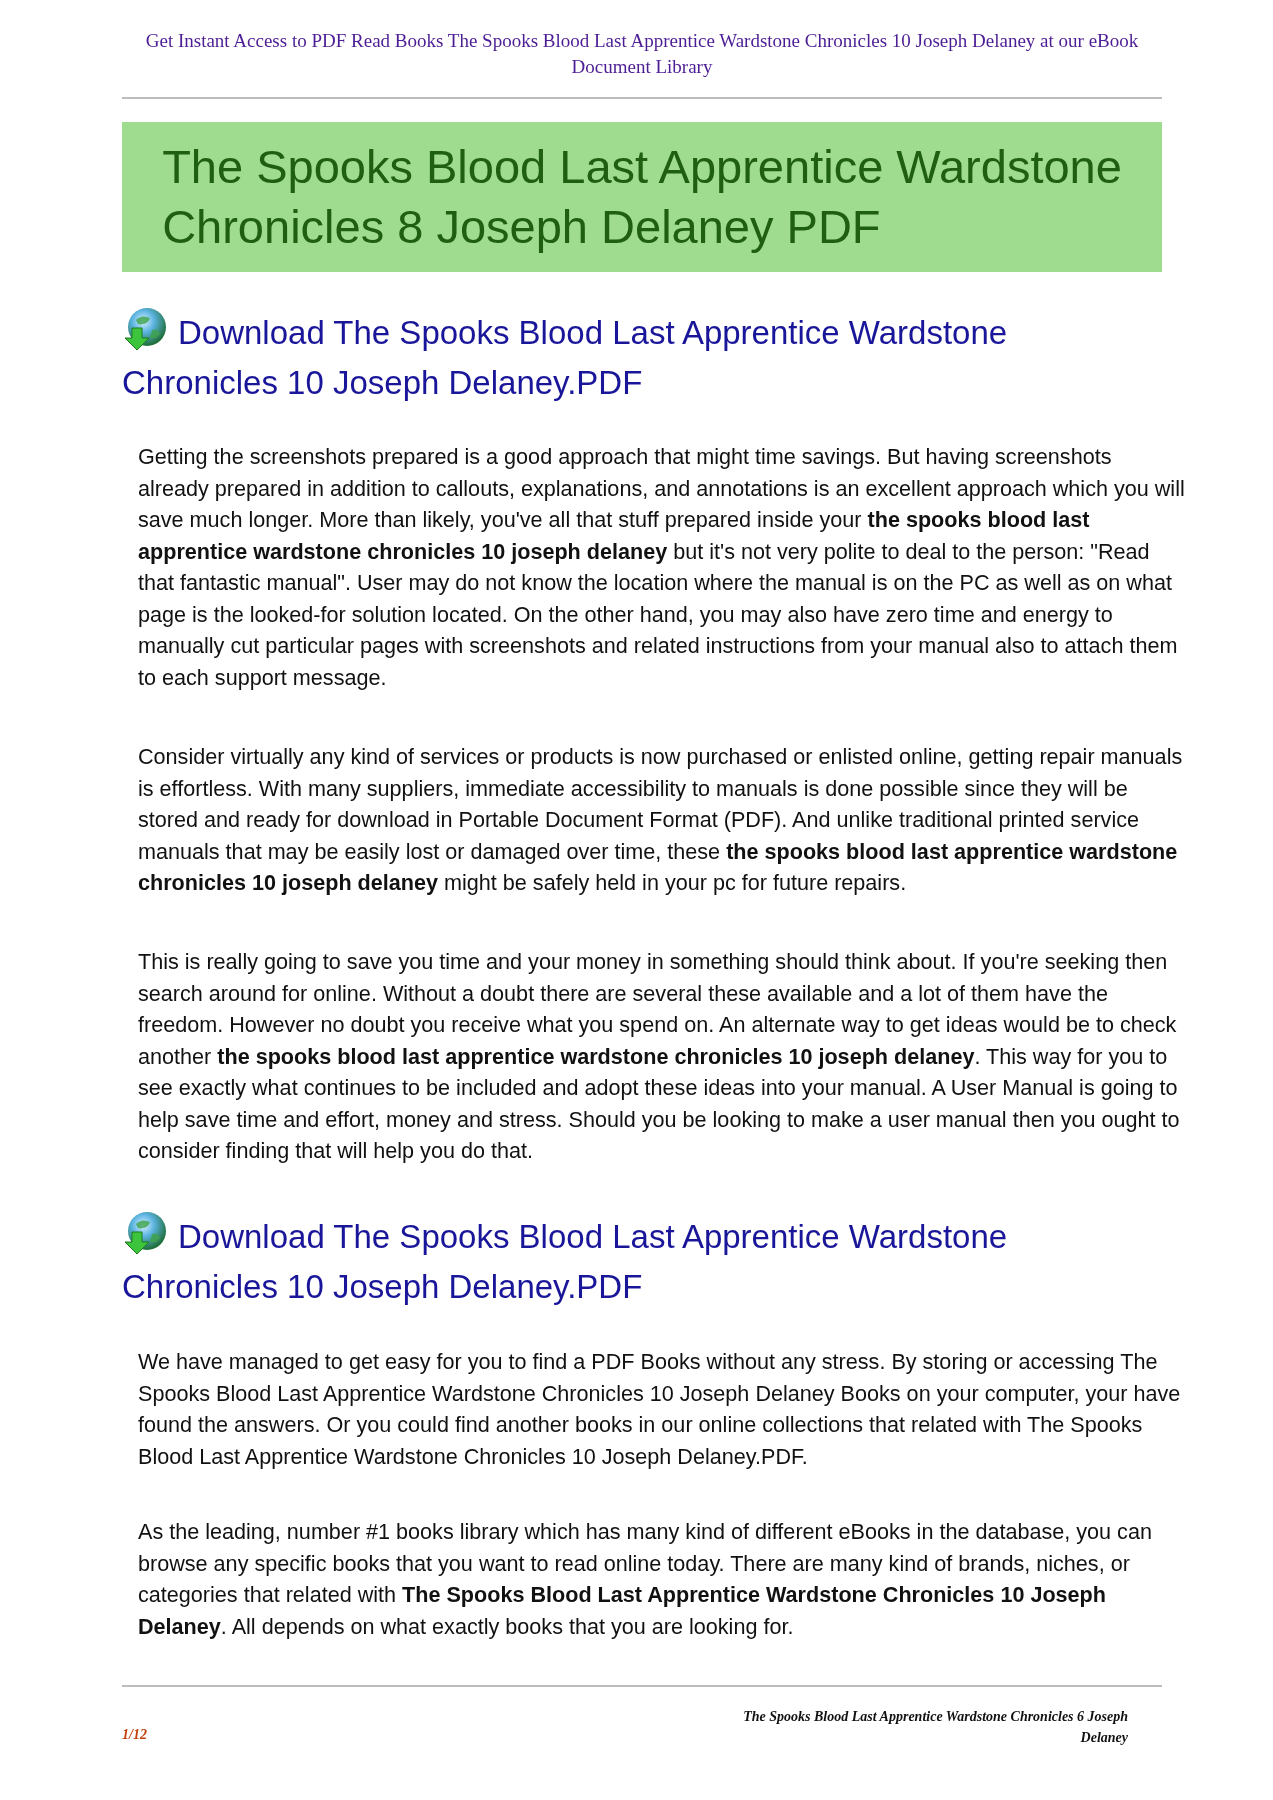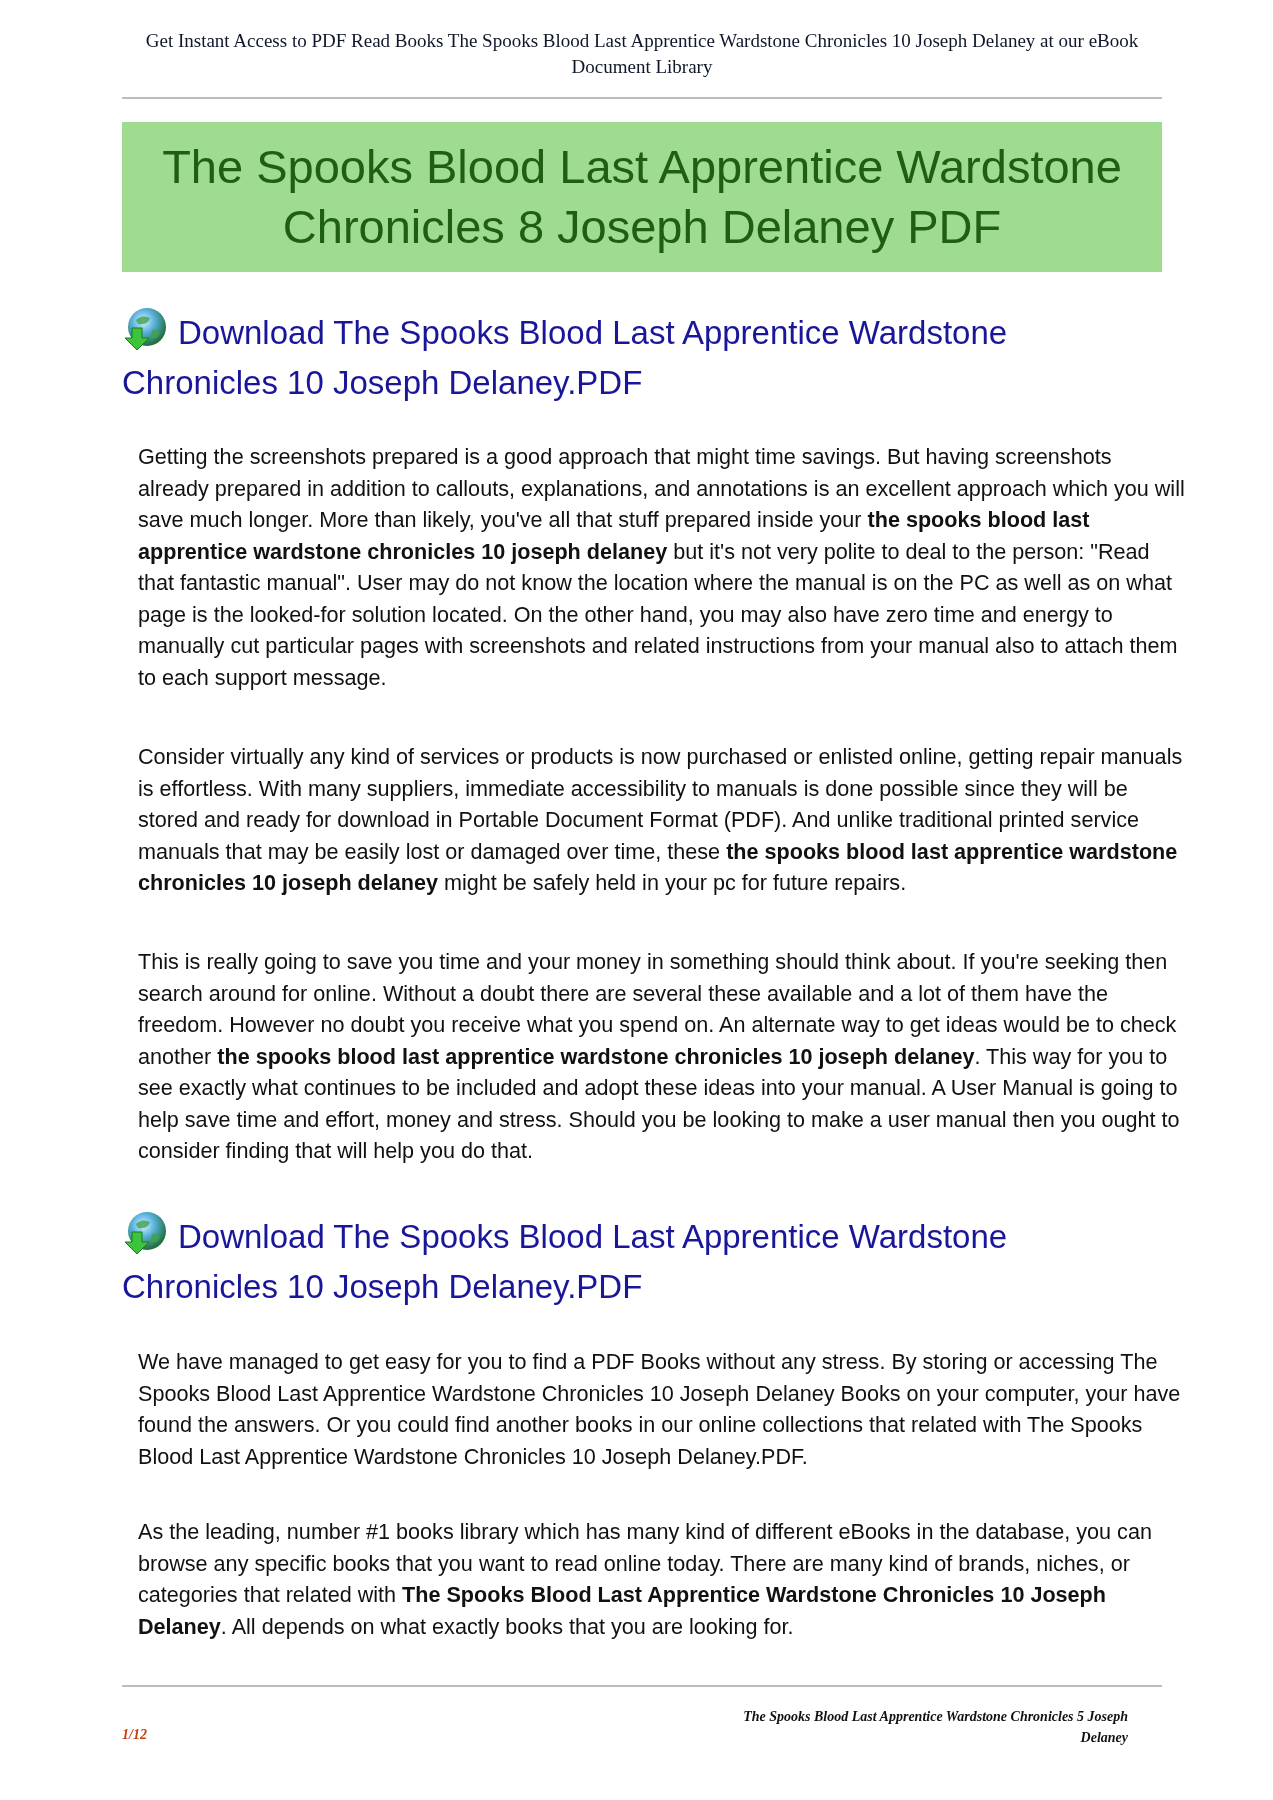--- a/index.html
+++ b/index.html
@@ -1,21 +1,21 @@
 <!DOCTYPE html>
 <html><head>
   <meta charset="utf-8">
   <style>
     html, body { margin: 0; padding: 0; background: #ffffff; }
     body { width: 1273px; height: 1800px; position: relative; overflow: hidden; font-family: "Liberation Sans", sans-serif; color: #111; }
-    .page-header { position: absolute; left: 122px; top: 28px; width: 1040px; text-align: center; font-family: "Liberation Serif", serif; font-size: 19px; line-height: 26px; color: #0f172a; }
+    .page-header { position: absolute; left: 122px; top: 28px; width: 1040px; text-align: center; font-family: "Liberation Serif", serif; font-size: 19px; line-height: 26px; color: #4c1d95; }
     .rule { position: absolute; left: 122px; width: 1040px; height: 0; border-top: 2px solid #bdbdbd; }
     .rule.top { top: 97px; }
     .rule.bottom { top: 1685px; }
-    .title-box { position: absolute; left: 122px; top: 122px; width: 1040px; height: 150px; background: #a0dc90; display: flex; align-items: center; justify-content: center; text-align: center; }
+    .title-box { position: absolute; left: 122px; top: 122px; width: 1040px; height: 150px; background: #a0dc90; display: flex; align-items: center; justify-content: center; }
     .title-box h1 { margin: 0; font-weight: normal; font-size: 47px; line-height: 60px; color: #1f5f12; font-family: "Liberation Sans", sans-serif; }
     .download { position: absolute; left: 122px; width: 1040px; text-align: left; }
     .download a { font-size: 33px; line-height: 50px; color: #1a169a; text-decoration: none; }
     .download .globe { display: inline-block; width: 46px; height: 46px; vertical-align: -8px; margin-right: 10px; }
     .download.d1 { top: 306px; }
     .download.d2 { top: 1210px; }
     .para { position: absolute; left: 122px; width: 1050px; font-size: 21.6px; line-height: 31.5px; margin: 16px; }
     .para b { font-weight: bold; }
     .p1 { top: 425px; }
     .p2 { top: 725px; }
@@ -86,15 +86,15 @@
   </a>
 </div>
 
 <p class="para p4"><span>We have managed to get easy for you to find a PDF Books without any stress. By storing or accessing The Spooks Blood Last Apprentice Wardstone Chronicles 10 Joseph Delaney Books on your computer, your have found the answers. Or you could find another books in our online collections that related with The Spooks Blood Last Apprentice Wardstone Chronicles 10 Joseph Delaney.PDF.</span></p>
 
 <p class="para p5"><span>As the leading, number #1 books library which has many kind of different eBooks in the database, you can browse any specific books that you want to read online today. There are many kind of brands, niches, or categories that related with </span><b>The Spooks Blood Last Apprentice Wardstone Chronicles 10 Joseph Delaney</b><span>. All depends on what exactly books that you are looking for.</span></p>
 
 <div class="rule bottom"></div>
 <div class="footer-page">1/12</div>
 <div class="footer-title">
-  <span>The Spooks Blood Last Apprentice Wardstone Chronicles 5 Joseph</span><br>
+  <span>The Spooks Blood Last Apprentice Wardstone Chronicles 6 Joseph</span><br>
   <span>Delaney</span>
 </div>
 
 </body></html>

